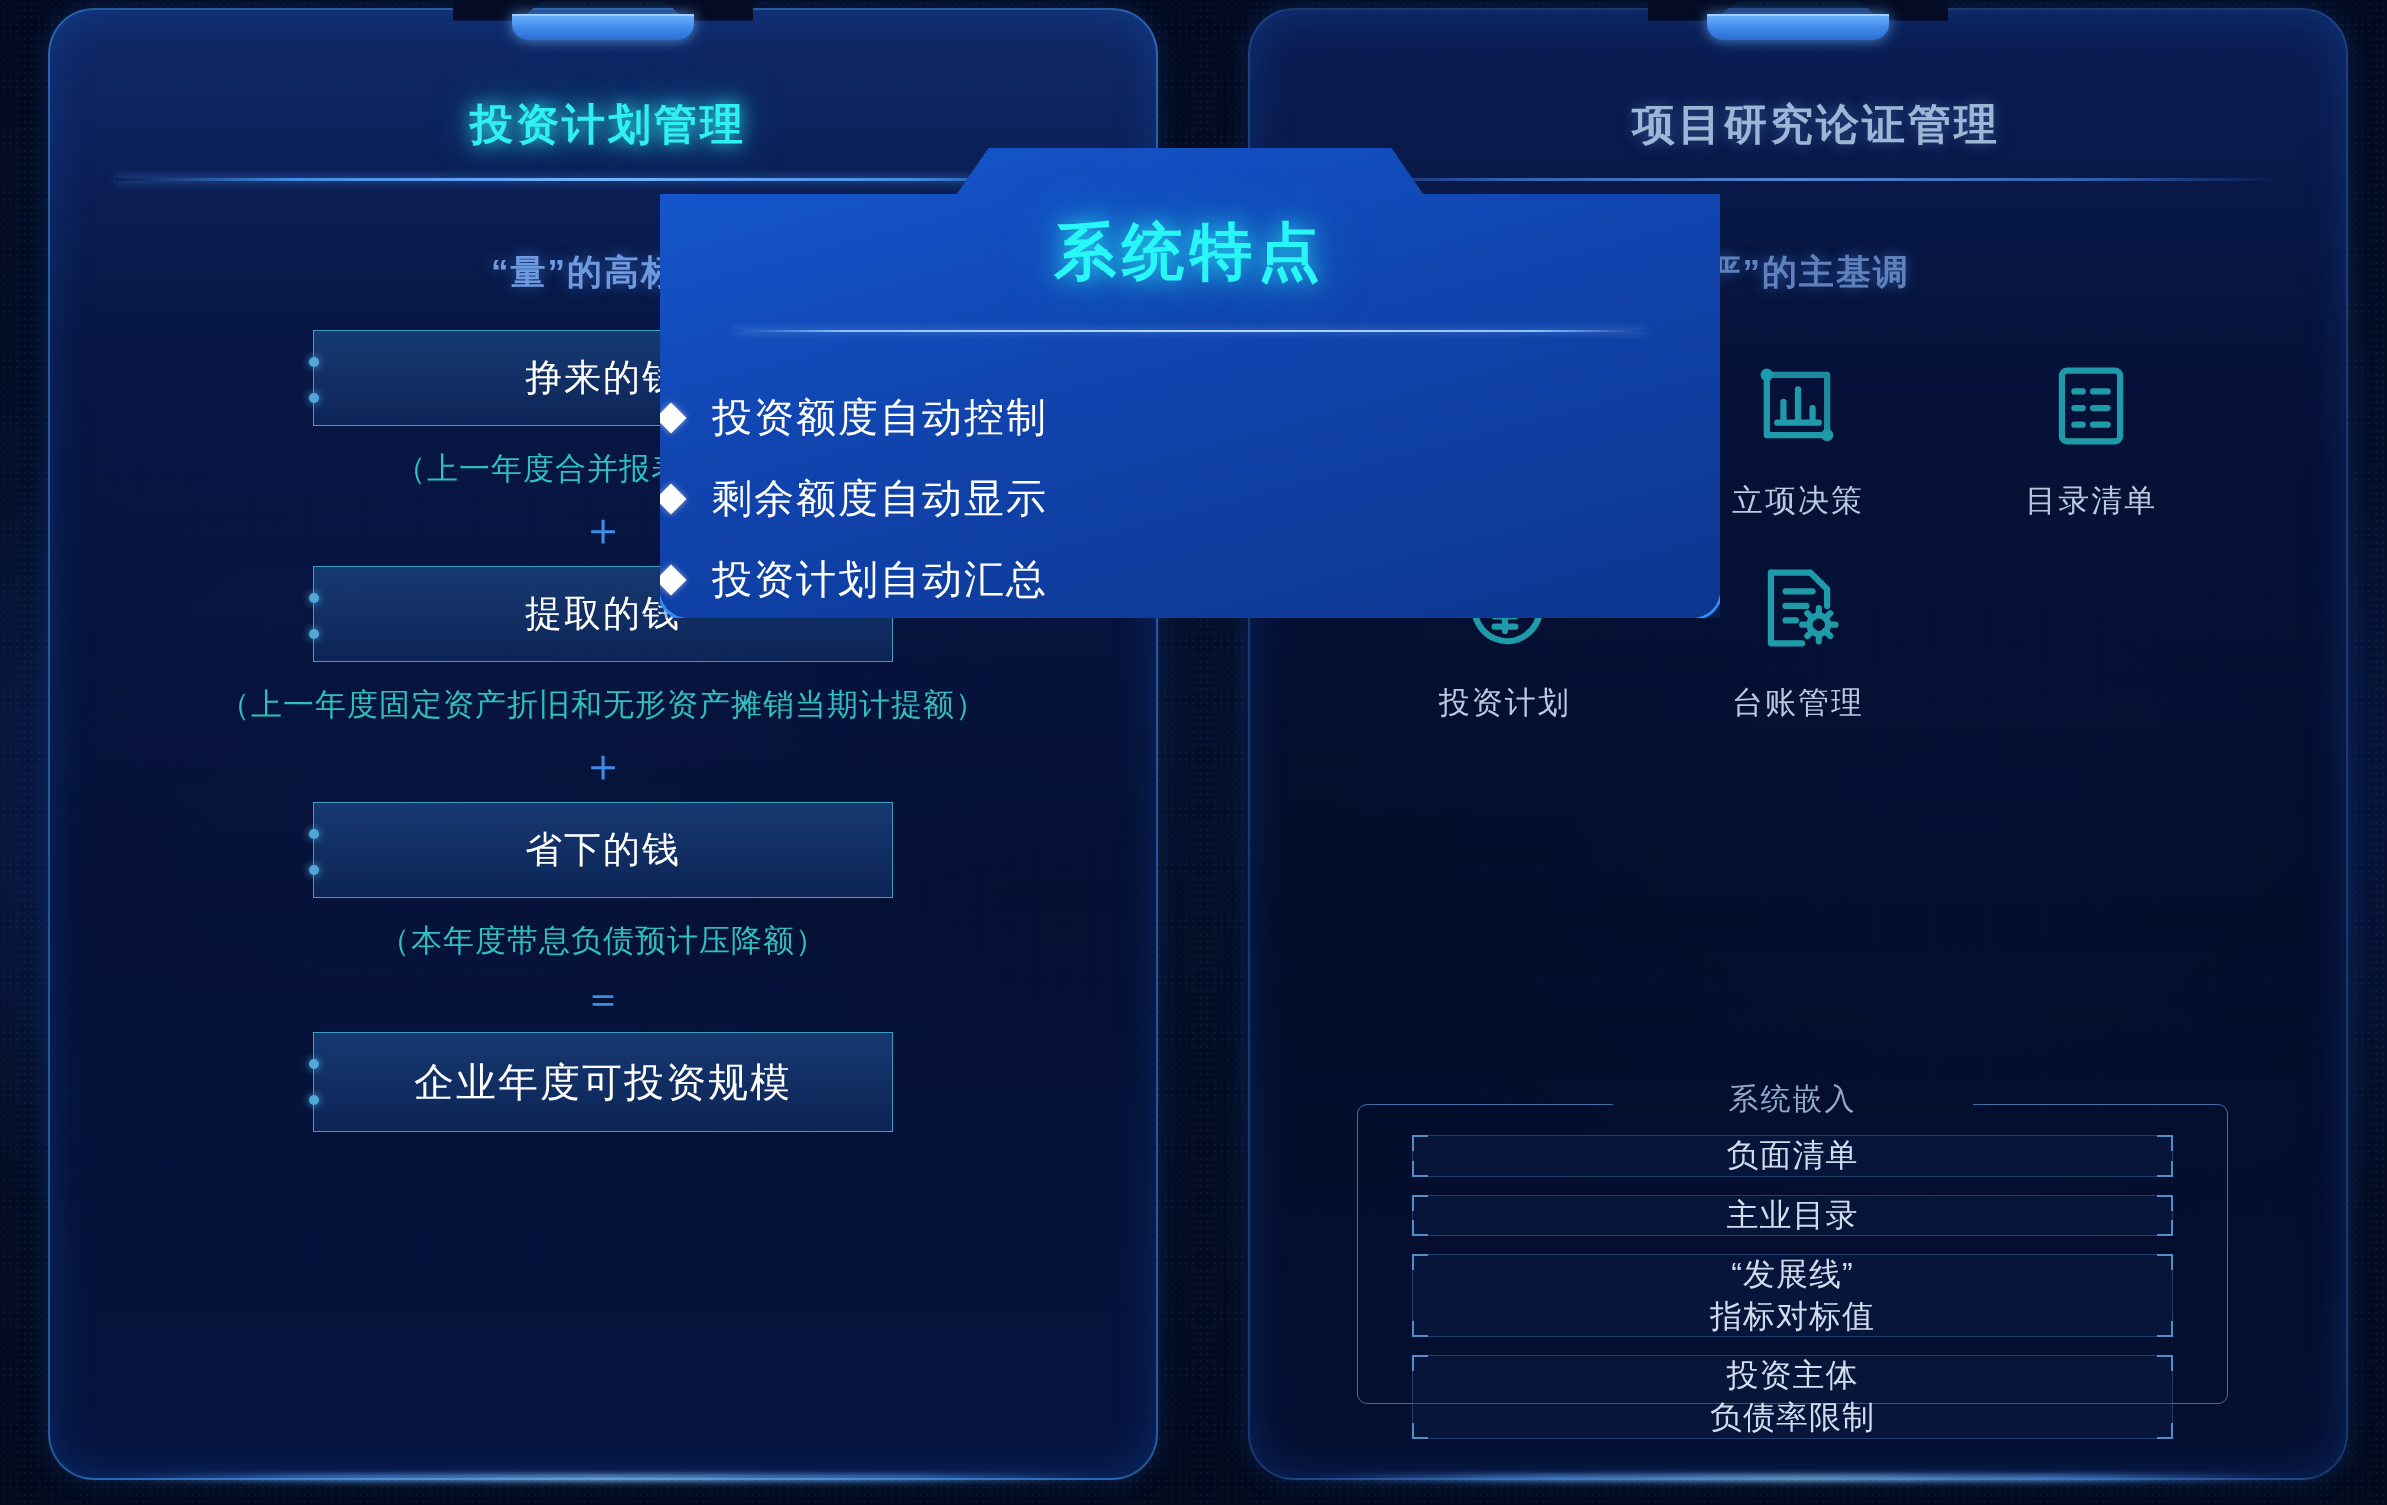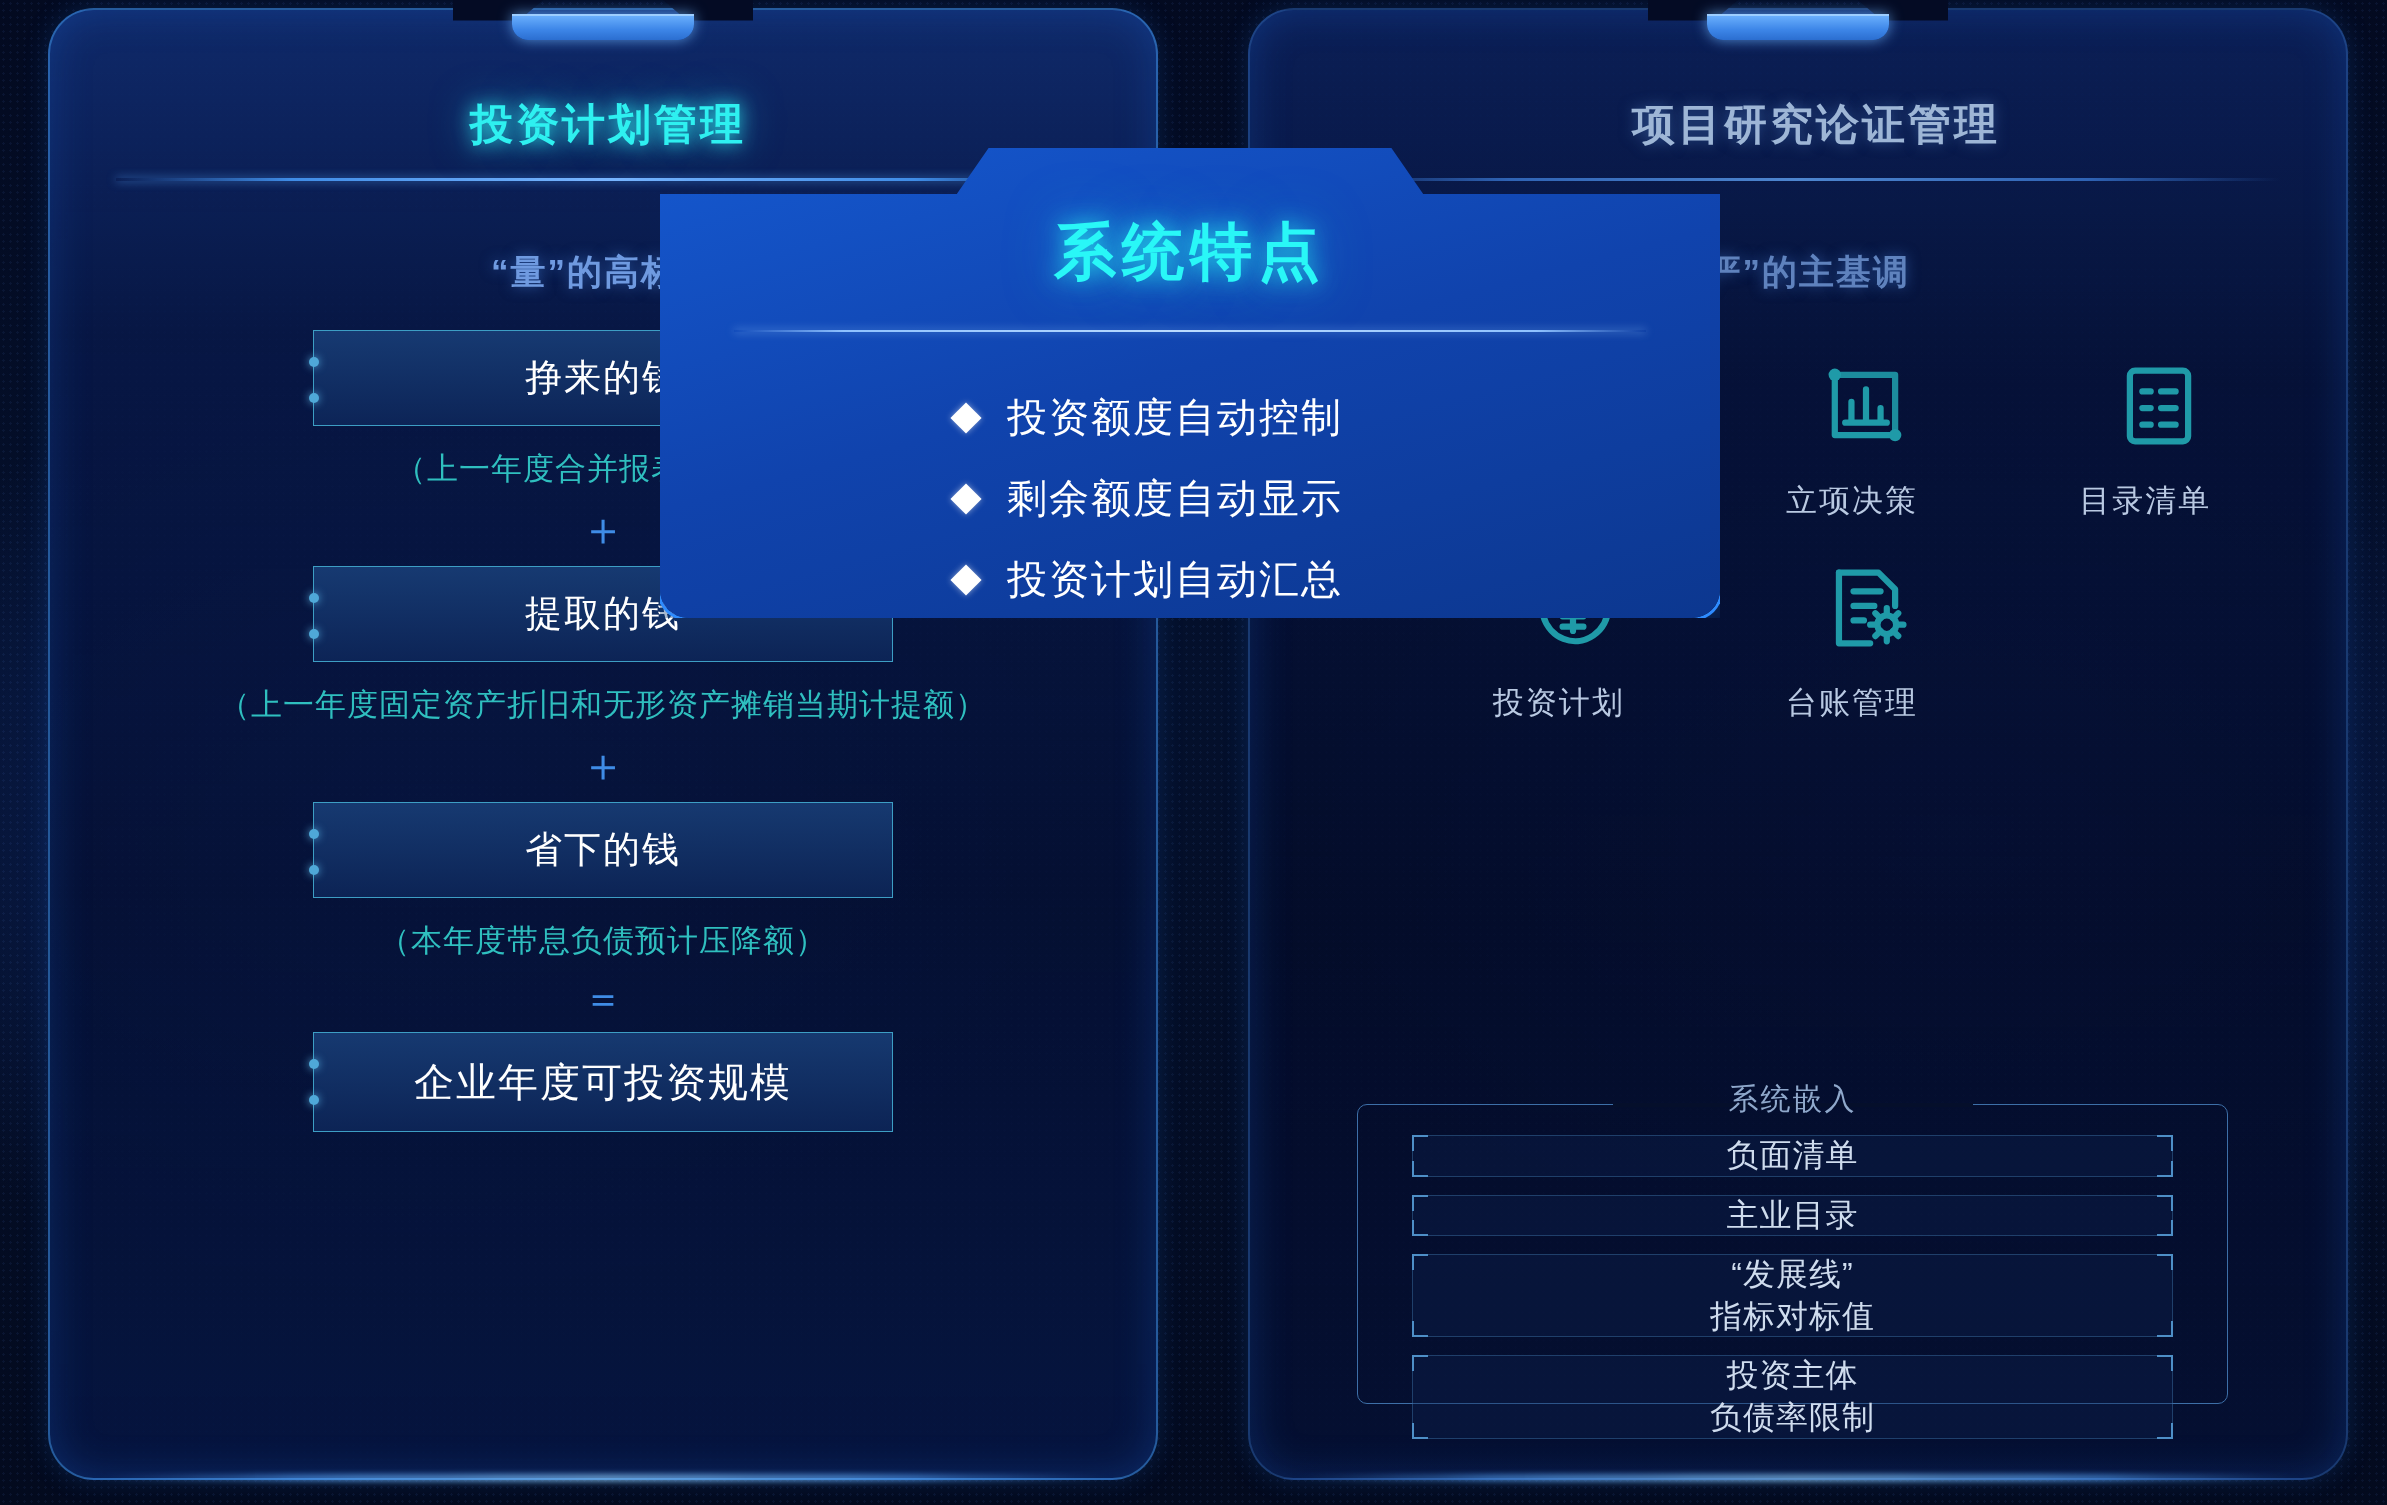--- a/index.html
+++ b/index.html
@@ -99,21 +99,21 @@
   }
   .op{ margin:16px 0 14px; color:#3f8ce6; font-size:46px; font-weight:300; line-height:1; }
   .op.eq{ font-size:40px; letter-spacing:0; }
 
   
   .icon-grid{
     margin:58px auto 0; width:880px;
     display:grid; grid-template-columns:repeat(3,1fr); row-gap:34px;
     justify-items:center;
   }
-  .icon-cell{ display:flex; flex-direction:column; align-items:flex-end; width:240px; }
+  .icon-cell{ display:flex; flex-direction:column; align-items:center; width:240px; }
   .icon-cell svg{ width:104px; height:104px; display:block; }
   .icon-cell .lbl{ margin-top:22px; color:#b9c9e2; font-size:31px; letter-spacing:2px; }
 
   
   .fieldset{
     position:absolute; left:107px; right:118px; bottom:74px; height:300px;
     border:1.5px solid #3d6fa8; border-radius:10px;
   }
   .fs-legend{
     position:absolute; top:-26px; left:50%; transform:translateX(-50%);
@@ -160,21 +160,21 @@
   }
   .card-title{
     color:#29f7f7; font-size:62px; font-weight:bold; letter-spacing:6px;
     text-shadow:0 0 22px rgba(40,245,245,.85), 0 0 54px rgba(40,200,255,.55);
   }
   .card-rule{
     margin-top:36px; width:86%; height:2px;
     background:linear-gradient(90deg, rgba(150,200,255,0), #8fc2ff 12%, #bcdcff 50%, #8fc2ff 88%, rgba(150,200,255,0));
     box-shadow:0 0 8px rgba(160,210,255,.7);
   }
-  .bullets{ margin-top:58px; width:100%; display:flex; flex-direction:column; align-items:center; gap:26px; }
+  .bullets{ margin-top:58px; width:100%; display:flex; flex-direction:column; align-items:flex-start; gap:26px; }
   .bullet{ display:flex; align-items:center; gap:30px; width:470px; }
   .bullet .dia{
     width:22px; height:22px; background:#ffffff; transform:rotate(45deg);
     flex:0 0 22px; box-shadow:0 0 6px rgba(255,255,255,.5);
   }
   .bullet .btxt{ color:#ffffff; font-size:40px; letter-spacing:2px; white-space:nowrap; }
 </style>
 </head>
 <body>
 

